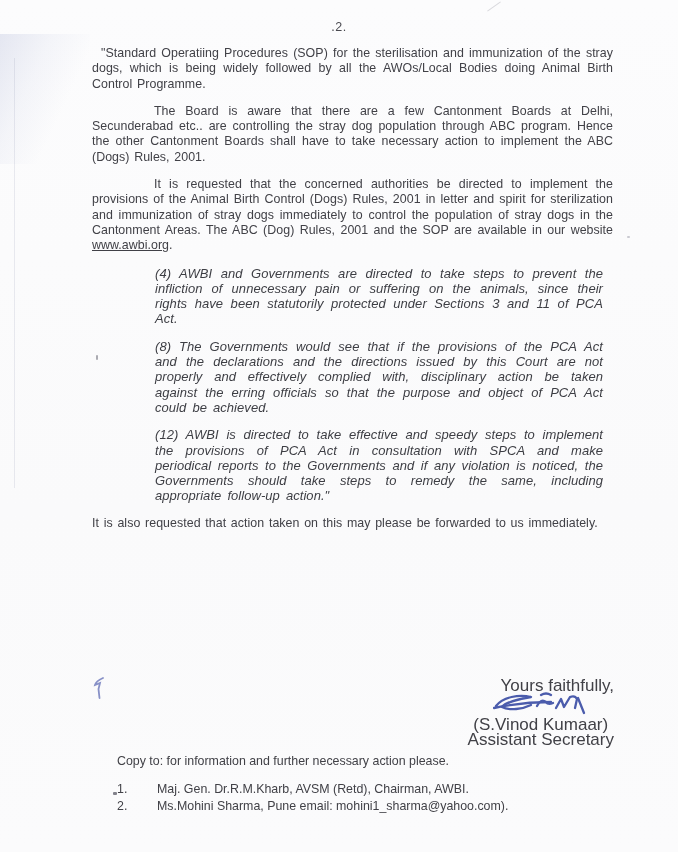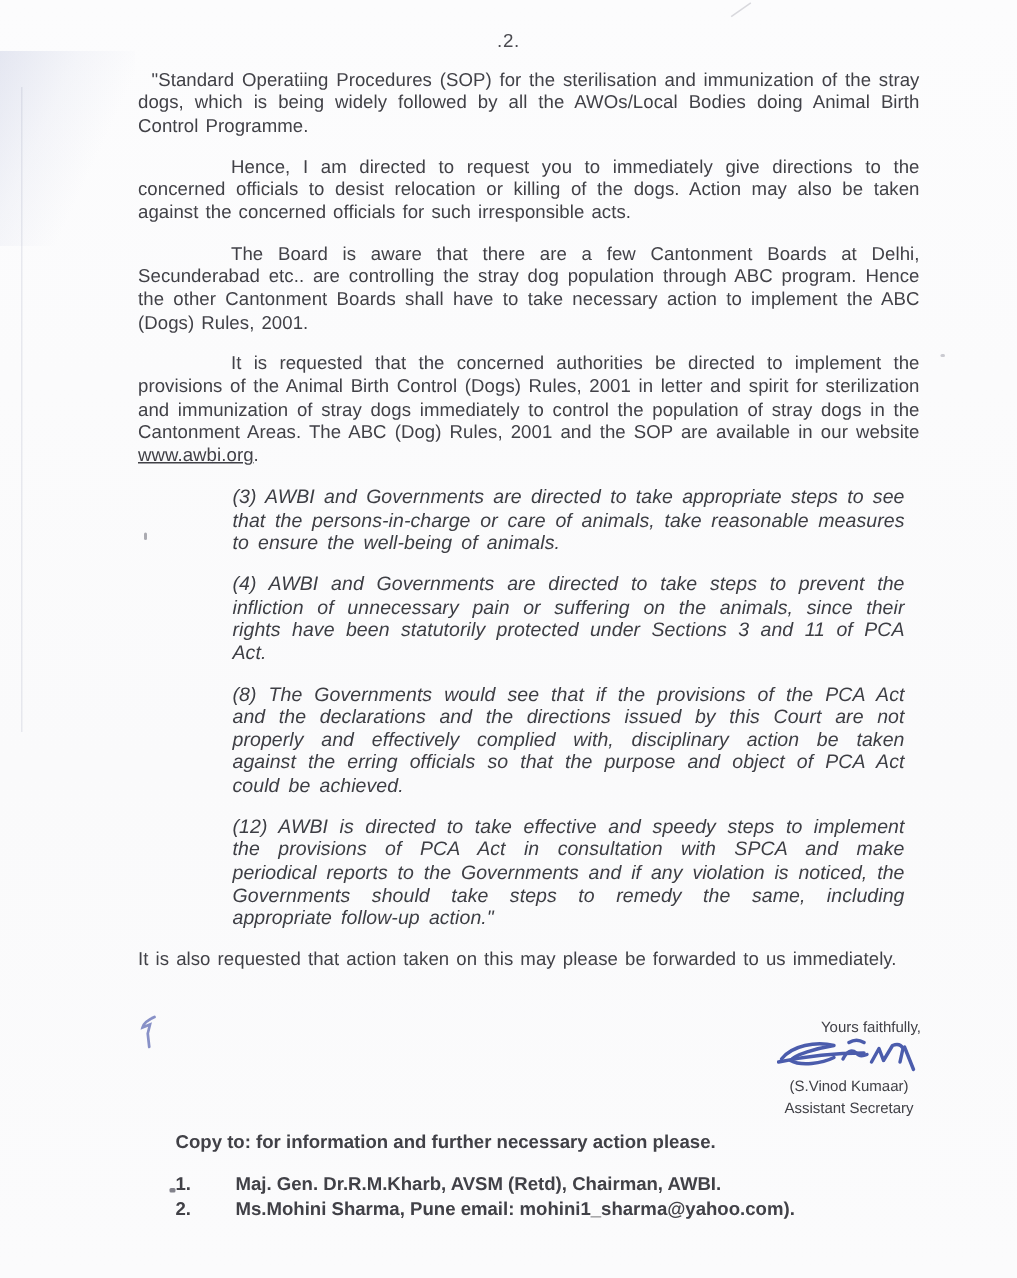--- a/index.html
+++ b/index.html
@@ -30,27 +30,27 @@
   .weblink{text-decoration:underline;}
   .quote{
     margin:0 0 12px 63px;width:448px;
     font-size:13px;line-height:15.3px;
     font-style:italic;
     text-align:justify;word-spacing:2.4px;letter-spacing:.05px;
     color:#3d3e44;
   }
   .closing-block{
     position:absolute;top:678px;right:64px;
-    text-align:center;font-size:10px;line-height:15px;color:#414147;margin-left:24px;
+    text-align:center;font-size:17px;line-height:15px;color:#414147;margin-left:24px;
   }
   .closing-block .valediction{display:block;text-align:right;margin-bottom:0;}
   .signature-svg{display:block;margin:-2px auto 0 auto;}
   .copy-block{
     position:absolute;top:754px;left:117px;width:470px;
-    font-size:12.4px;color:#414147;font-weight:bold;
+    font-size:12.4px;color:#414147;
   }
   .copy-heading{margin:0 0 14px 0;}
   .copy-row{display:flex;margin:0 0 1.5px 0;line-height:15.5px;}
   .copy-num{width:40px;flex:0 0 40px;}
   
   .fold-line{
     position:absolute;left:14px;top:58px;width:1px;height:430px;
     background:rgba(130,135,165,.16);
   }
   .smudge-topleft{
@@ -76,25 +76,23 @@
   <div class="fold-line"></div>
   <div class="scratch-top"></div>
   <div class="speck-a"></div>
   <div class="speck-b"></div>
   <div class="speck-c"></div>
 
   <div class="page-number">.2.</div>
 
   <div class="content">
     <p class="first-quote">"Standard Operatiing Procedures (SOP) for the sterilisation and immunization of the stray dogs, which is being widely followed by all the AWOs/Local Bodies doing Animal Birth Control Programme.</p>
-    <p class="indent-1">Hence, I am directed to request you to immediately give directions to the concerned officials to desist relocation or killing of the dogs. Action may also be taken against the concerned officials for such irresponsible acts.</p>
     <p class="indent-1">The Board is aware that there are a few Cantonment Boards at Delhi, Secunderabad etc.. are controlling the stray dog population through ABC program. Hence the other Cantonment Boards shall have to take necessary action to implement the ABC (Dogs) Rules, 2001.</p>
     <p class="indent-1"><span>It is requested that the concerned authorities be directed to implement the provisions of the Animal Birth Control (Dogs) Rules, 2001 in letter and spirit for sterilization and immunization of stray dogs immediately to control the population of stray dogs in the Cantonment Areas. The ABC (Dog) Rules, 2001 and the SOP are available in our website </span><span class="weblink">www.awbi.org</span><span>.</span></p>
 
-    <div class="quote">(3) AWBI and Governments are directed to take appropriate steps to see that the persons-in-charge or care of animals, take reasonable measures to ensure the well-being of animals.</div>
     <div class="quote">(4) AWBI and Governments are directed to take steps to prevent the infliction of unnecessary pain or suffering on the animals, since their rights have been statutorily protected under Sections 3 and 11 of PCA Act.</div>
     <div class="quote">(8) The Governments would see that if the provisions of the PCA Act and the declarations and the directions issued by this Court are not properly and effectively complied with, disciplinary action be taken against the erring officials so that the purpose and object of PCA Act could be achieved.</div>
     <div class="quote">(12) AWBI is directed to take effective and speedy steps to implement the provisions of PCA Act in consultation with SPCA and make periodical reports to the Governments and if any violation is noticed, the Governments should take steps to remedy the same, including appropriate follow-up action."</div>
 
     <p>It is also requested that action taken on this may please be forwarded to us immediately.</p>
   </div>
 
   <svg class="pen-mark" width="18" height="30" viewBox="0 0 18 30">
     <path d="M13,4 Q6,7 5,11 L10,9 L8.5,15 L9.5,24" fill="none" stroke="#4a58ab" stroke-width="1.8" stroke-linecap="round" opacity="0.65"></path>
   </svg>

